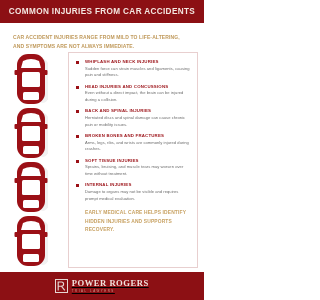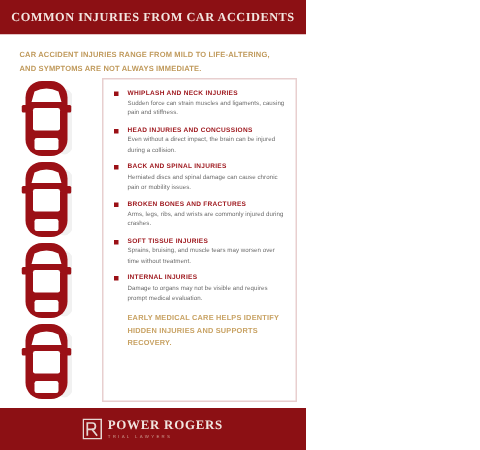--- a/index.html
+++ b/index.html
@@ -19,21 +19,21 @@
   .header {
     background: #8c1014;
     height: 23px;
     display: flex;
     align-items: center;
     justify-content: center;
     box-sizing: border-box;
     padding: 0 8px;
   }
   .header-title {
-    font-family: Liberation Serif, serif;
+    font-family: Liberation Sans, sans-serif;
     font-weight: bold;
     color: #f3e6e0;
     font-size: 8.2px;
     letter-spacing: 0.35px;
     text-align: right;
     white-space: nowrap;
   }
 
   
   .sheet {
@@ -140,21 +140,21 @@
     display: flex;
     align-items: center;
     gap: 3.5px;
   }
   .logo-mark {
     width: 13px;
     height: 14px;
     position: relative;
   }
   .logo-mark svg { display: block; }
-  .logo-text { display: flex; flex-direction: column; justify-content: center; }
+  .logo-text { display: flex; flex-direction: column; justify-content: center; text-decoration: underline; }
   .logo-name {
     font-family: "Liberation Serif", serif;
     font-weight: bold;
     color: #f0e4df;
     font-size: 8.6px;
     letter-spacing: 0.5px;
     line-height: 1;
   }
   .logo-tagline {
     color: #cf9f93;

